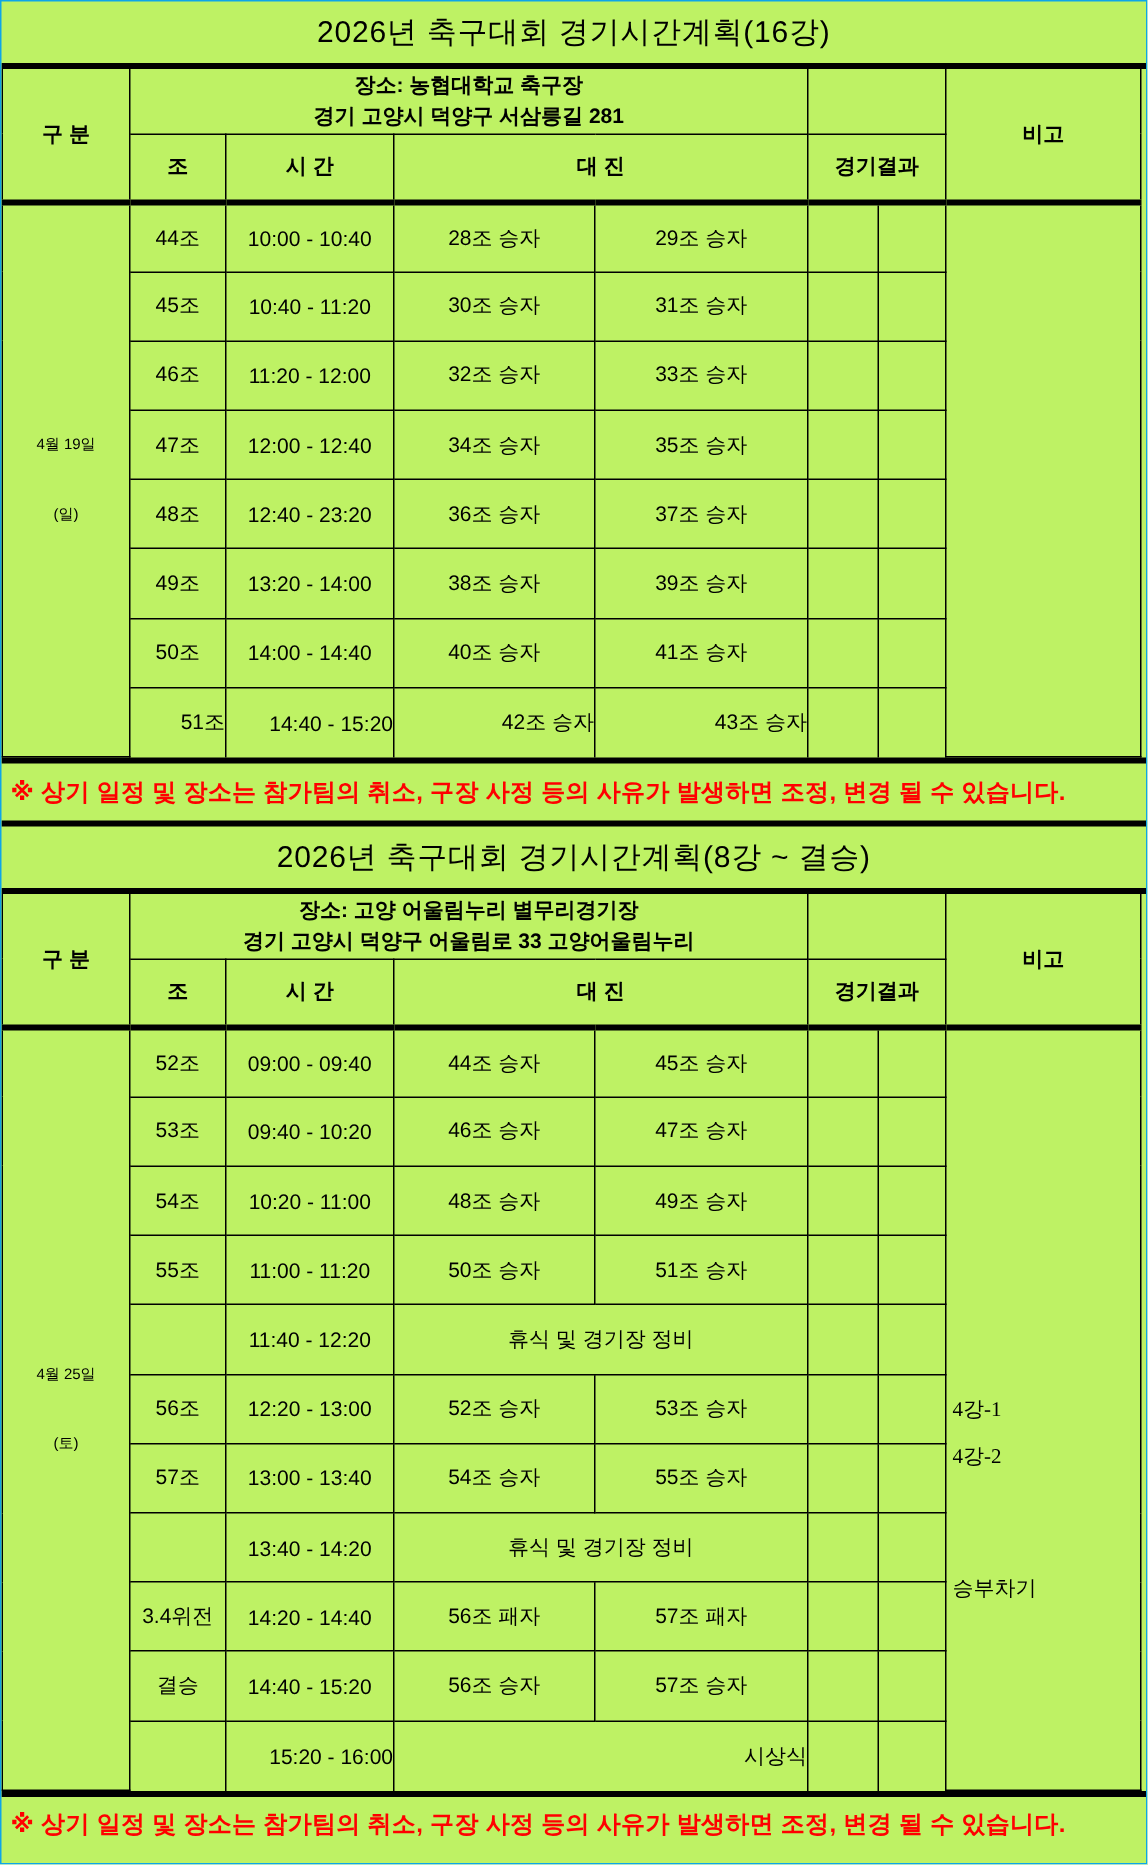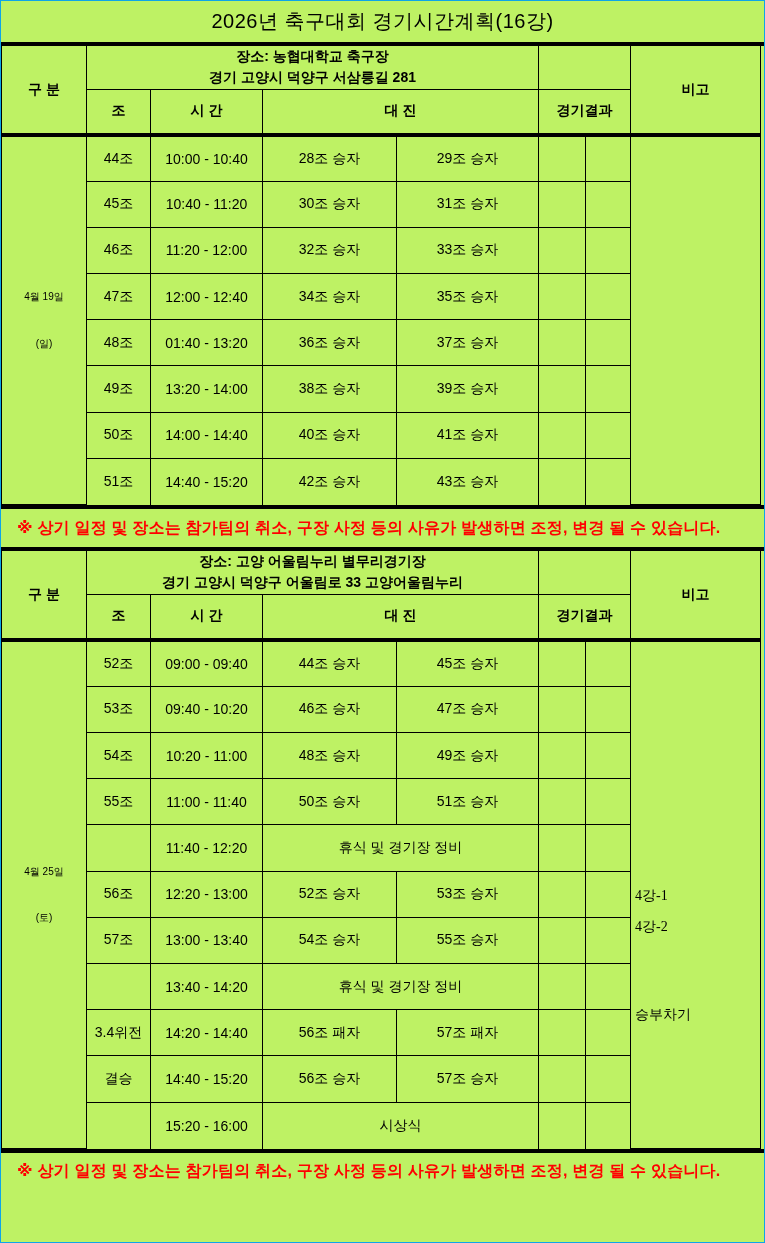--- a/index.html
+++ b/index.html
@@ -22,21 +22,21 @@
     font-size: 20px;
     font-weight: normal;
     letter-spacing: 0.5px;
   }
   .note-bar {
     height: 46px;
     border-top: 4px solid #000;
     border-bottom: 4px solid #000;
     display: flex;
     align-items: center;
-    padding-left: 16px;
+    padding-left: 6px;
     color: #ff0000;
     font-weight: bold;
     font-size: 16px;
     letter-spacing: 0.2px;
     white-space: nowrap;
   }
   .note-bar.bottom { border-bottom: none; height: 40px; }
   table.sched {
     border-collapse: collapse;
     table-layout: fixed;
@@ -51,21 +51,21 @@
     overflow: hidden;
     white-space: nowrap;
   }
   tr.hdr1 { height: 43px; }
   tr.hdr2 { height: 46px; }
   tr.data { height: 46.2px; }
   tr.hdr1 td { border-top: none; }
   td.b0l { border-left: none; }
   td.b0r { border-right: none; }
   tr.datafirst td { border-top: 4px solid #000; margin-left: 16px; }
-  tr.datalast td { border-bottom: none; }
+  tr.datalast td { border-bottom: none; text-align: right; }
   .hbold { font-weight: bold; font-size: 15px; margin-top: 48px; }
   .venue { font-weight: bold; font-size: 15px; line-height: 21px; }
   td.match { text-align: left; padding-left: 18px; }
   td.vtop { vertical-align: top; }
   .datewrap div { height: 46.2px; line-height: 46.2px; font-size: 10px; text-align: center; }
   .bigo-inner { position: relative; height: 506px; width: 100%; }
   .bigo-inner .side-note {
     position: absolute;
     left: 4px;
     font-size: 14px;
@@ -149,21 +149,21 @@
     <tr class="data">
       <td>47조</td>
       <td>12:00 - 12:40</td>
       <td class="match">34조 승자</td>
       <td class="match">35조 승자</td>
       <td></td>
       <td></td>
     </tr>
     <tr class="data">
       <td>48조</td>
-      <td>01:40 - 13:20</td>
+      <td>12:40 - 23:20</td>
       <td class="match">36조 승자</td>
       <td class="match">37조 승자</td>
       <td></td>
       <td></td>
     </tr>
     <tr class="data">
       <td>49조</td>
       <td>13:20 - 14:00</td>
       <td class="match">38조 승자</td>
       <td class="match">39조 승자</td>
@@ -186,20 +186,23 @@
       <td></td>
       <td></td>
     </tr>
   </tbody>
     </table>
 
   <div class="note-bar">
     <span>※ 상기 일정 및 장소는 참가팀의 취소, 구장 사정 등의 사유가 발생하면 조정, 변경 될 수 있습니다.</span>
   </div>
 
+  <div class="title-bar" style="border-top:none;">
+    <span>2026년 축구대회 경기시간계획(8강 ~ 결승)</span>
+  </div>
 
   <table class="sched">
     <colgroup>
       <col style="width:85px">
         <col style="width:64px">
         <col style="width:112px">
         <col style="width:134px">
       <col style="width:142px">
         <col style="width:47px">
         <col style="width:45px">
@@ -254,21 +257,21 @@
     <tr class="data">
       <td>54조</td>
       <td>10:20 - 11:00</td>
       <td class="match">48조 승자</td>
       <td class="match">49조 승자</td>
       <td></td>
       <td></td>
     </tr>
     <tr class="data">
       <td>55조</td>
-      <td>11:00 - 11:40</td>
+      <td>11:00 - 11:20</td>
       <td class="match">50조 승자</td>
       <td class="match">51조 승자</td>
       <td></td>
       <td></td>
     </tr>
     <tr class="data">
       <td></td>
       <td>11:40 - 12:20</td>
       <td colspan="2">휴식 및 경기장 정비</td>
       <td></td>

